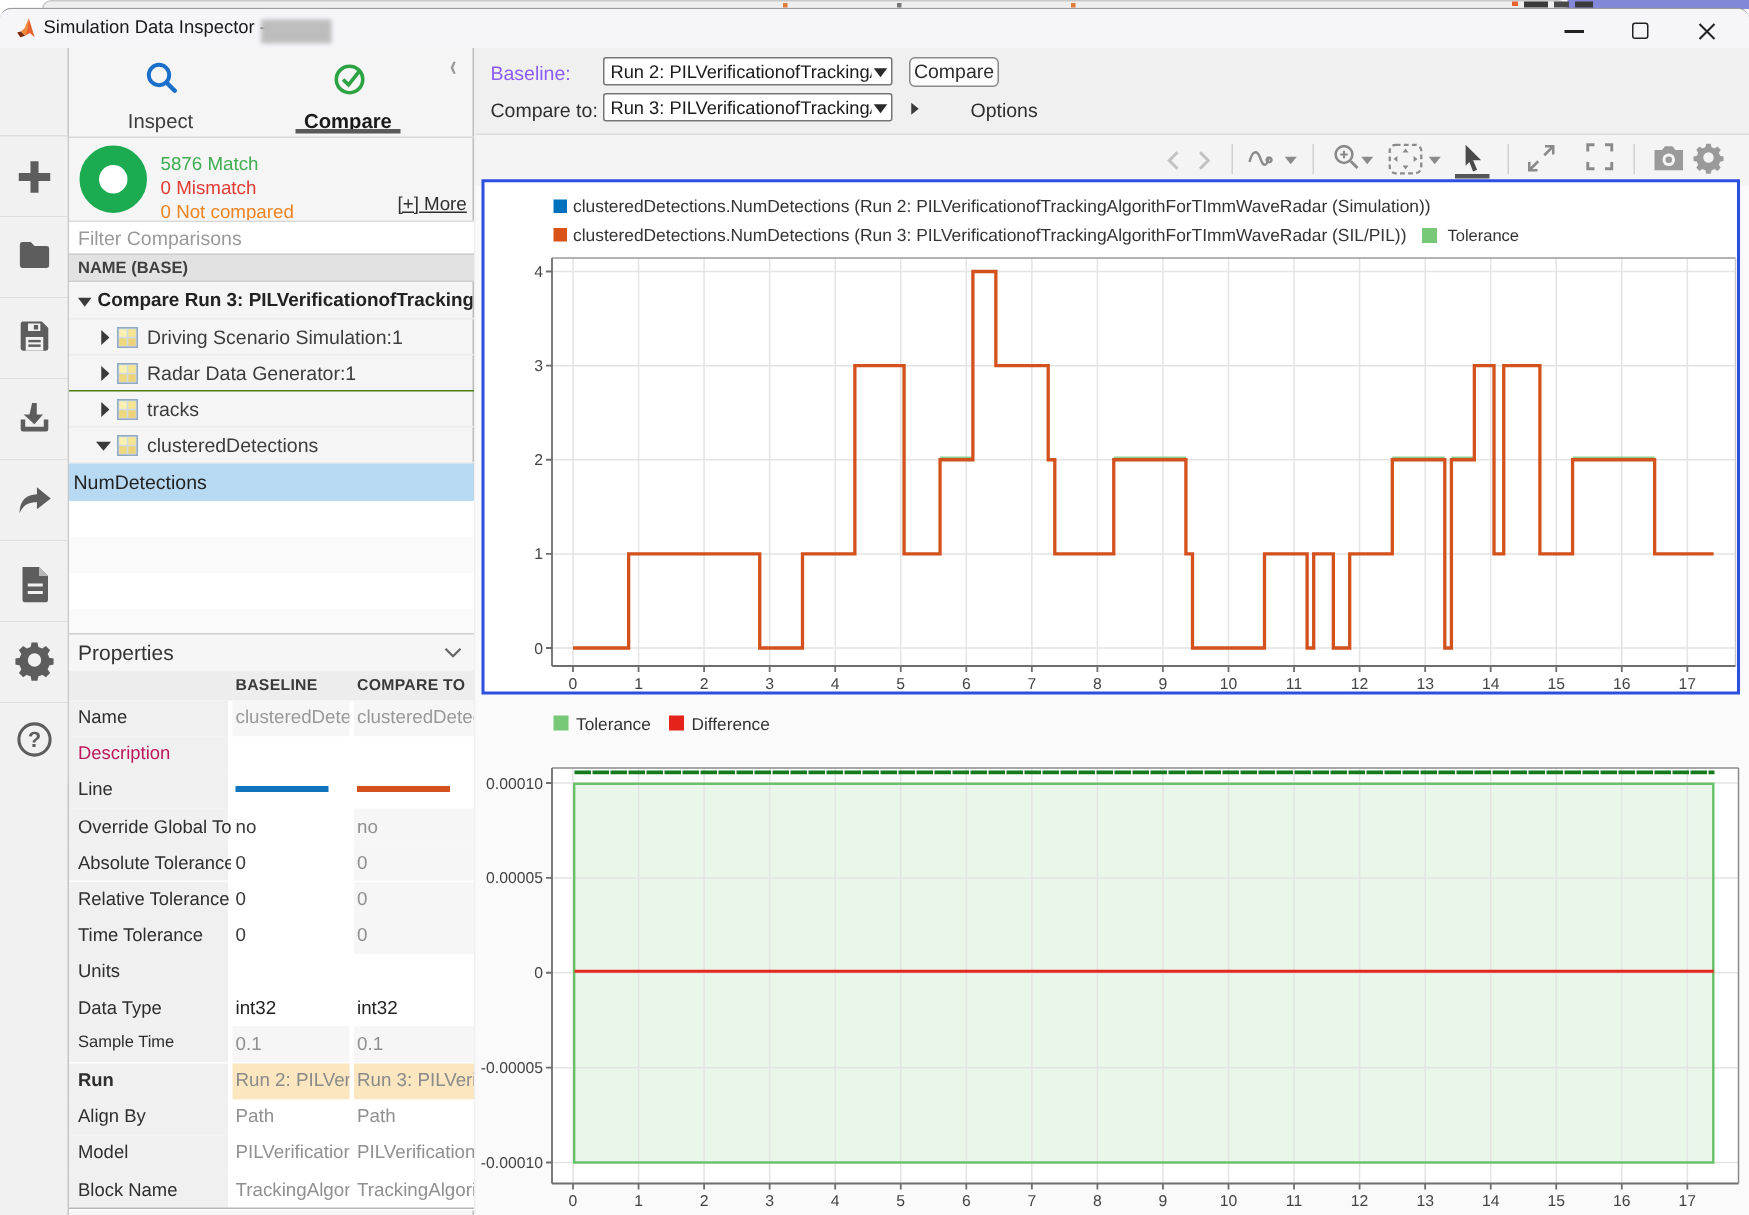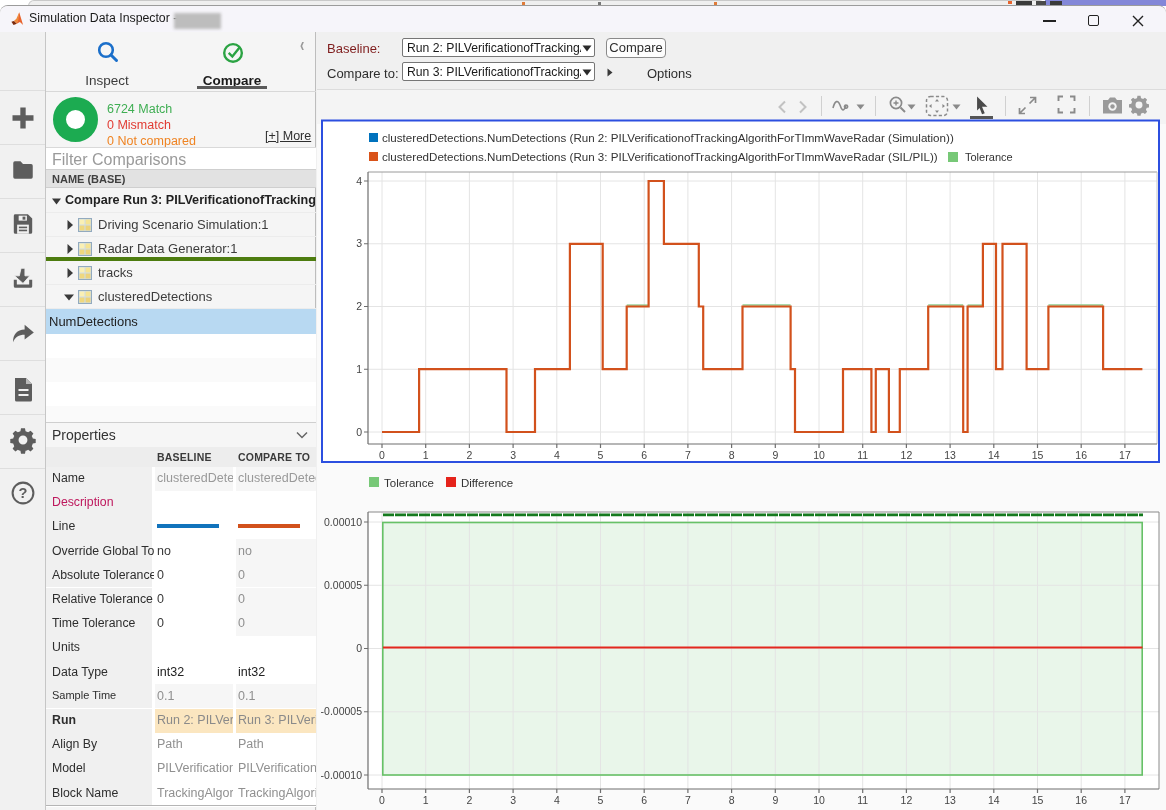--- a/index.html
+++ b/index.html
@@ -96,27 +96,27 @@
     <svg class="abs" style="left:176px;top:9px;" width="23" height="23" viewBox="0 0 24 24">
         <circle cx="11.5" cy="12.5" r="9.2" fill="none" stroke="#2ba343" stroke-width="2.5"></circle>
         <path d="M7,12.5 L10.8,16.2 18.5,6.5" fill="none" stroke="#2ba343" stroke-width="2.5"></path>
       </svg>
     <div class="abs" style="left:21px;top:41px;width:80px;text-align:center;font-size:13.5px;">Inspect</div>
     <div class="abs" style="left:146px;top:41px;width:80px;text-align:center;font-size:13.5px;font-weight:bold;color:#1a1a1a;">Compare</div>
     <div class="abs" style="left:151px;top:54px;width:70px;height:3px;background:#5a5a5a;"></div>
     <div class="abs" style="left:0;top:59px;width:270px;height:1px;background:#d8d8d8;"></div>
 
     <div class="abs" style="left:7px;top:65px;width:45px;height:45px;border:13.5px solid #1cab51;border-radius:50%;background:#fff;"></div>
-    <div class="abs" style="left:61px;top:70px;font-size:12.5px;color:#3fae53;">6724 Match</div>
+    <div class="abs" style="left:61px;top:70px;font-size:12.5px;color:#3fae53;">5876 Match</div>
     <div class="abs" style="left:61px;top:86px;font-size:12.5px;color:#e13b33;">0 Mismatch</div>
     <div class="abs" style="left:61px;top:102px;font-size:12.5px;color:#ef8423;">0 Not compared</div>
     <div class="abs" style="left:219px;top:97px;font-size:12.5px;color:#2f2f2f;text-decoration:underline;">[+] More</div>
 
     <div class="abs" style="left:0;top:115px;width:270px;height:22px;background:#fff;border-top:1px solid #d9d9d9;"></div>
-    <div class="abs" style="left:6px;top:119px;font-size:16px;color:#9a9a9a;">Filter Comparisons</div>
+    <div class="abs" style="left:6px;top:119px;font-size:13px;color:#9a9a9a;">Filter Comparisons</div>
 
     <div class="abs" style="left:0;top:137px;width:270px;height:19px;background:#e2e2e2;border-top:1px solid #cfcfcf;border-bottom:1px solid #cfcfcf;"></div>
     <div class="abs" style="left:6px;top:141px;font-size:11px;font-weight:bold;color:#404040;">NAME (BASE)</div>
 
     <div class="abs" style="left:0;top:157px;width:270px;height:24px;border-bottom:1px solid #ececec;">
       <svg class="abs" style="left:6px;top:8px;" width="9" height="8" viewBox="0 0 9 8">
           <polygon points="0,1.5 9,1.5 4.5,7.5" fill="#3a3a3a"></polygon>
         </svg>
       <div class="abs" style="left:19px;top:4px;font-weight:bold;color:#222;white-space:nowrap;overflow:hidden;width:250px;font-size:12.6px;">Compare Run 3: PILVerificationofTrackingAlg</div>
     </div>
@@ -126,21 +126,21 @@
         </svg>
       <svg class="abs" style="left:32px;top:5px;" width="14" height="14" viewBox="0 0 14 14">
           <rect x="0.5" y="0.5" width="13" height="13" fill="#cfdce8" stroke="#92aabf" stroke-width="1"></rect>
           <rect x="1.5" y="1.5" width="5" height="5" fill="#faf0b4"></rect>
           <rect x="7.5" y="1.5" width="5" height="5" fill="#f5e492"></rect>
           <rect x="1.5" y="7.5" width="5" height="5" fill="#efd87e"></rect>
           <rect x="7.5" y="7.5" width="5" height="5" fill="#ecd37a"></rect>
         </svg>
       <div class="abs" style="left:52px;top:4px;white-space:nowrap;">Driving Scenario Simulation:1</div>
     </div>
-    <div class="abs" style="left:0;top:205px;width:270px;height:24px;border-bottom:4px solid #4d7c0f;">
+    <div class="abs" style="left:0;top:205px;width:270px;height:24px;border-bottom:1px solid #4d7c0f;">
       <svg class="abs" style="left:21px;top:7px;" width="6" height="10" viewBox="0 0 6 10">
           <polygon points="0.5,0 6,5 0.5,10" fill="#3a3a3a"></polygon>
         </svg>
       <svg class="abs" style="left:32px;top:5px;" width="14" height="14" viewBox="0 0 14 14">
           <rect x="0.5" y="0.5" width="13" height="13" fill="#cfdce8" stroke="#92aabf" stroke-width="1"></rect>
           <rect x="1.5" y="1.5" width="5" height="5" fill="#faf0b4"></rect>
           <rect x="7.5" y="1.5" width="5" height="5" fill="#f5e492"></rect>
           <rect x="1.5" y="7.5" width="5" height="5" fill="#efd87e"></rect>
           <rect x="7.5" y="7.5" width="5" height="5" fill="#ecd37a"></rect>
         </svg>
@@ -297,21 +297,21 @@
         <div class="abs" style="left:2px;top:4.5px;font-size:12.5px;color:#909090;white-space:nowrap;">TrackingAlgorithm</div>
       </div>
       <div class="abs" style="left:190px;top:334.1px;width:80px;height:24.2px;background:#fff;overflow:hidden;">
         <div class="abs" style="left:2px;top:4.5px;font-size:12.5px;color:#909090;white-space:nowrap;">TrackingAlgorithm</div>
       </div>
       <div class="abs" style="left:0;top:358.3px;width:270px;height:1px;background:#b5b5b5;"></div>
     </div>
   </div>
 
   <div class="abs" style="left:317px;top:26px;width:849px;height:779px;background:#f0f0f0;">
-    <div class="abs" style="left:10px;top:9px;font-size:13px;color:#7f1d1d;">Baseline:</div>
+    <div class="abs" style="left:10px;top:9px;font-size:13px;color:#8b5cf6;">Baseline:</div>
     <div class="abs" style="left:10px;top:33.5px;font-size:13px;color:#2e2e2e;">Compare to:</div>
     <div class="abs" style="left:85px;top:5.5px;width:193px;height:19px;background:#fff;border:1px solid #767676;border-radius:2px;overflow:hidden;">
       <div class="abs" style="left:4px;top:2.5px;font-size:12.2px;color:#1a1a1a;white-space:nowrap;width:174px;overflow:hidden;">Run 2: PILVerificationofTrackingAl</div>
       <svg class="abs" style="right:2px;top:6px;" width="10" height="7" viewBox="0 0 10 7">
           <polygon points="0.5,0.5 9.5,0.5 5,6.5" fill="#2a2a2a"></polygon>
         </svg>
     </div>
     <div class="abs" style="left:85px;top:29.5px;width:193px;height:19px;background:#fff;border:1px solid #767676;border-radius:2px;overflow:hidden;">
       <div class="abs" style="left:4px;top:2.5px;font-size:12.2px;color:#1a1a1a;white-space:nowrap;width:174px;overflow:hidden;">Run 3: PILVerificationofTrackingAl</div>
       <svg class="abs" style="right:2px;top:6px;" width="10" height="7" viewBox="0 0 10 7">

